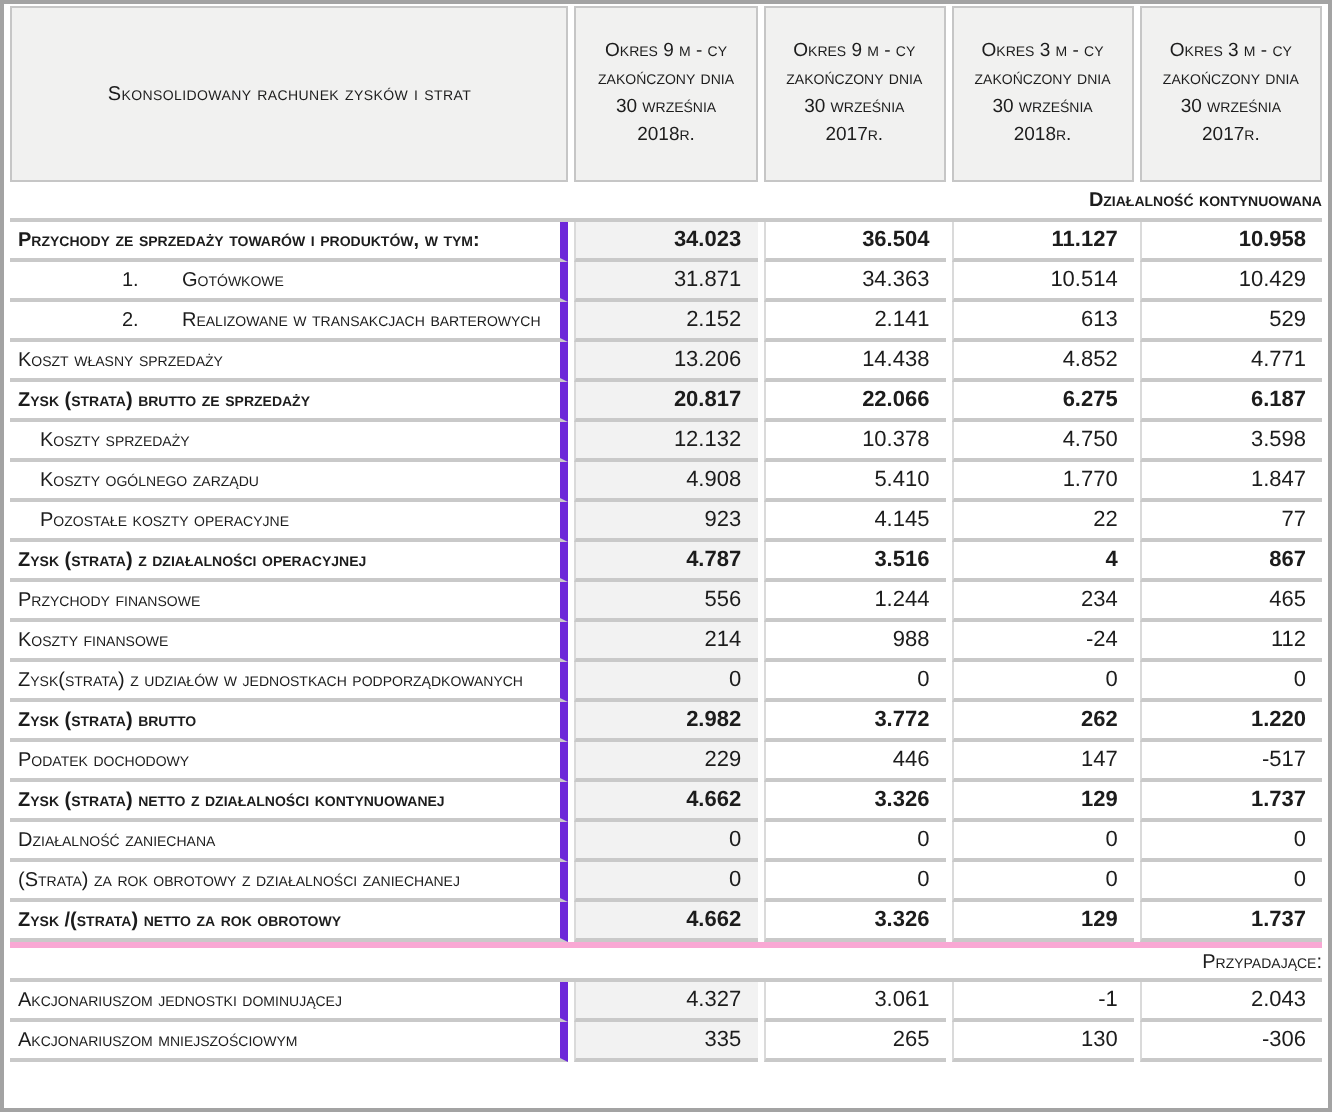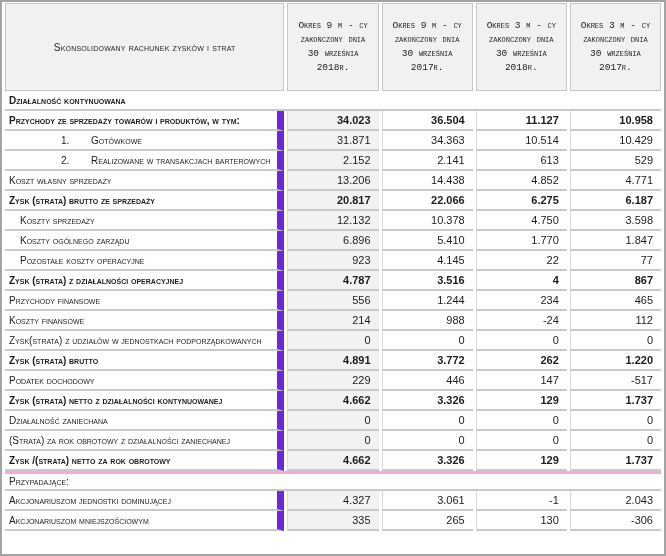--- a/index.html
+++ b/index.html
@@ -29,42 +29,42 @@
     height: 88px;
     background: #f1f1f0;
     border: 1px solid #c6c6c6;
     vertical-align: middle;
     text-align: center;
     font-weight: normal;
     font-variant: small-caps;
     white-space: pre-line;
   }
   th.title-cell { font-size: 10px; letter-spacing: 0.2px; }
-  th.col-head   { font-size: 9.5px; line-height: 14px; font-family: Liberation Mono, monospace; }
+  th.col-head   { font-size: 9.5px; line-height: 14px; }
 
   
   tbody td {
     height: 20px;
     border-bottom: 2px solid #c9c9c9;
     vertical-align: middle;
     font-variant: small-caps;
     font-size: 10px;
     overflow: hidden;
     white-space: nowrap;
   }
-  td.label { padding-left: 4px; border-right: 7px solid #6d28d9; margin-left: 37px; }
+  td.label { padding-left: 4px; border-right: 4px solid #6d28d9; margin-left: 37px; }
   td.val {
     text-align: right;
     padding-right: 8px;
     border-left: 1px solid #dadada;
     font-variant: normal;
     font-size: 11px;
   }
   td.v0 { background: #f2f2f2; margin-top: 12px; }
-  td.section-label { padding-left: 4px; }
+  td.section-label { padding-left: 4px; text-align: right; }
   tr.bold td { font-weight: bold; }
   tr.indent td.label { padding-left: 15px; }
   tr.gap-top td { border-top: 3px solid #f9a8d4; }
   .rownum { display: inline-block; margin-left: 52px; width: 30px; }
 </style>
 </head>
 <body>
 
 <div class="frame">
 <table>
@@ -137,21 +137,21 @@
     </tr>
     <tr class="indent">
       <td class="label">Koszty sprzedaży</td>
       <td class="val v0">12.132</td>
       <td class="val">10.378</td>
       <td class="val">4.750</td>
       <td class="val">3.598</td>
     </tr>
     <tr class="indent">
       <td class="label">Koszty ogólnego zarządu</td>
-      <td class="val v0">6.896</td>
+      <td class="val v0">4.908</td>
       <td class="val">5.410</td>
       <td class="val">1.770</td>
       <td class="val">1.847</td>
     </tr>
     <tr class="indent">
       <td class="label">Pozostałe koszty operacyjne</td>
       <td class="val v0">923</td>
       <td class="val">4.145</td>
       <td class="val">22</td>
       <td class="val">77</td>
@@ -179,21 +179,21 @@
     </tr>
     <tr>
       <td class="label">Zysk(strata) z udziałów w jednostkach podporządkowanych</td>
       <td class="val v0">0</td>
       <td class="val">0</td>
       <td class="val">0</td>
       <td class="val">0</td>
     </tr>
     <tr class="bold">
       <td class="label">Zysk (strata) brutto</td>
-      <td class="val v0">4.891</td>
+      <td class="val v0">2.982</td>
       <td class="val">3.772</td>
       <td class="val">262</td>
       <td class="val">1.220</td>
     </tr>
     <tr>
       <td class="label">Podatek dochodowy</td>
       <td class="val v0">229</td>
       <td class="val">446</td>
       <td class="val">147</td>
       <td class="val">-517</td>

